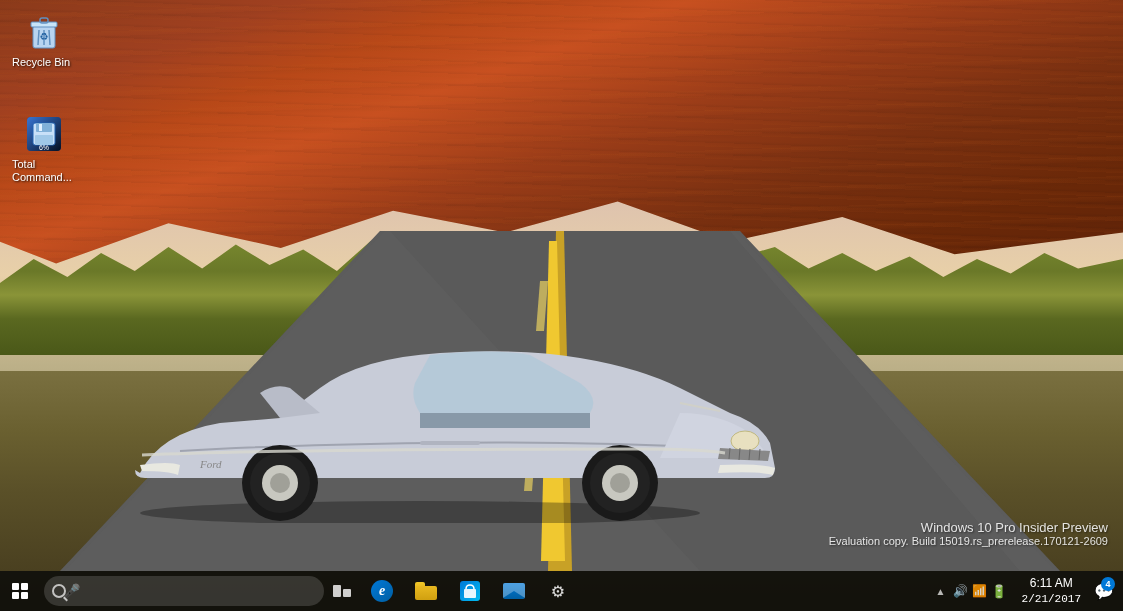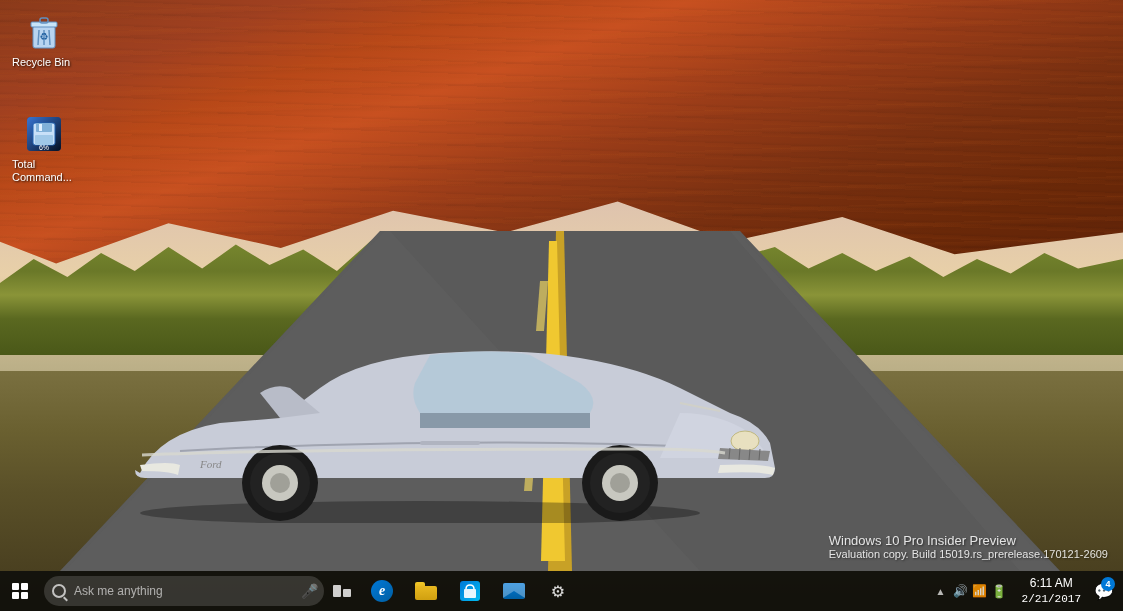--- a/index.html
+++ b/index.html
@@ -71,22 +71,23 @@
         #b0a880 65%,
         #a09870 75%,
         #908860 85%,
         #807850 100%
       );
     }
 
     
     .watermark {
       position: absolute;
-      bottom: 51px;
+      bottom: 64px;
       right: 15px;
+      text-align: right;
       color: rgba(255,255,255,0.85);
       text-shadow: 1px 1px 2px rgba(0,0,0,0.5);
     }
 
     .watermark-line1 {
       font-size: 13px;
       font-weight: normal;
     }
 
     .watermark-line2 {
@@ -562,21 +563,20 @@
       <div class="windows-logo">
         <div class="win-square"></div>
         <div class="win-square"></div>
         <div class="win-square"></div>
         <div class="win-square"></div>
       </div>
     </div>
 
     <div class="search-bar">
       <div class="search-icon-circle"></div>
-      <span class="search-text">Ask me anything</span>
       <div class="microphone-icon">🎤</div>
     </div>
 
     <div class="task-view-btn">
       <div class="task-view-icon">
         <div class="tv-rect"></div>
         <div class="tv-rect-small"></div>
       </div>
     </div>
 

